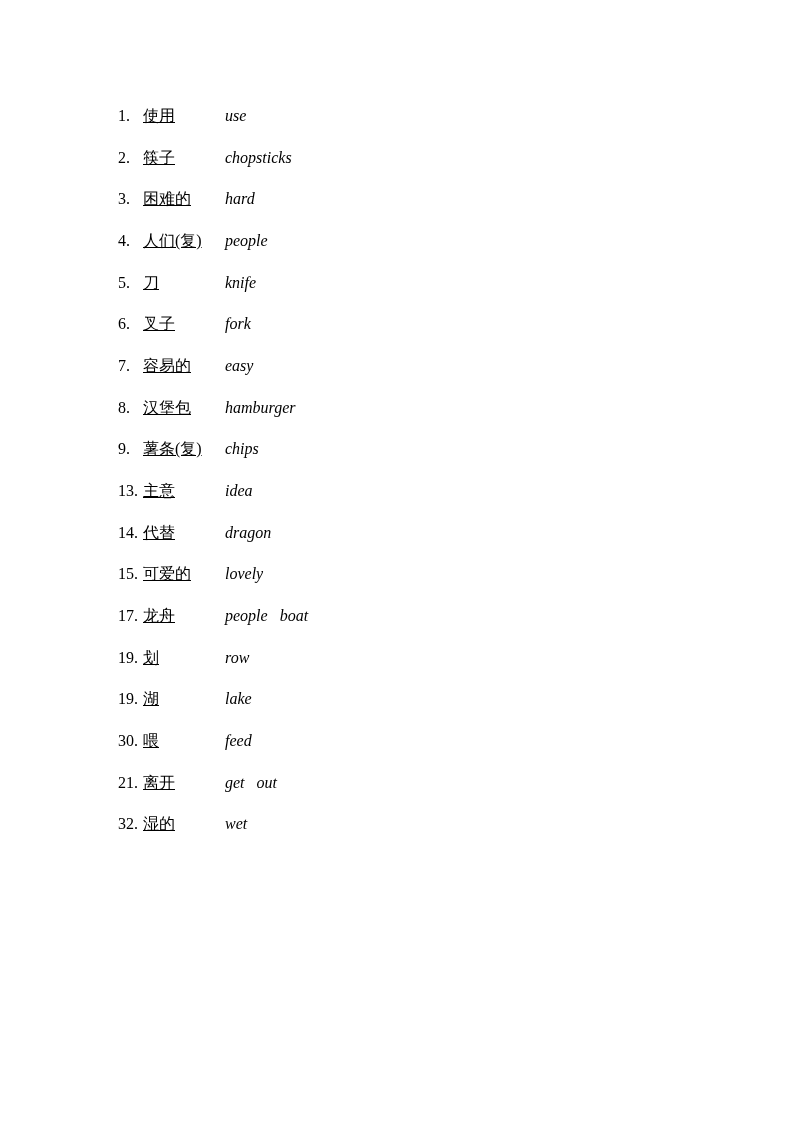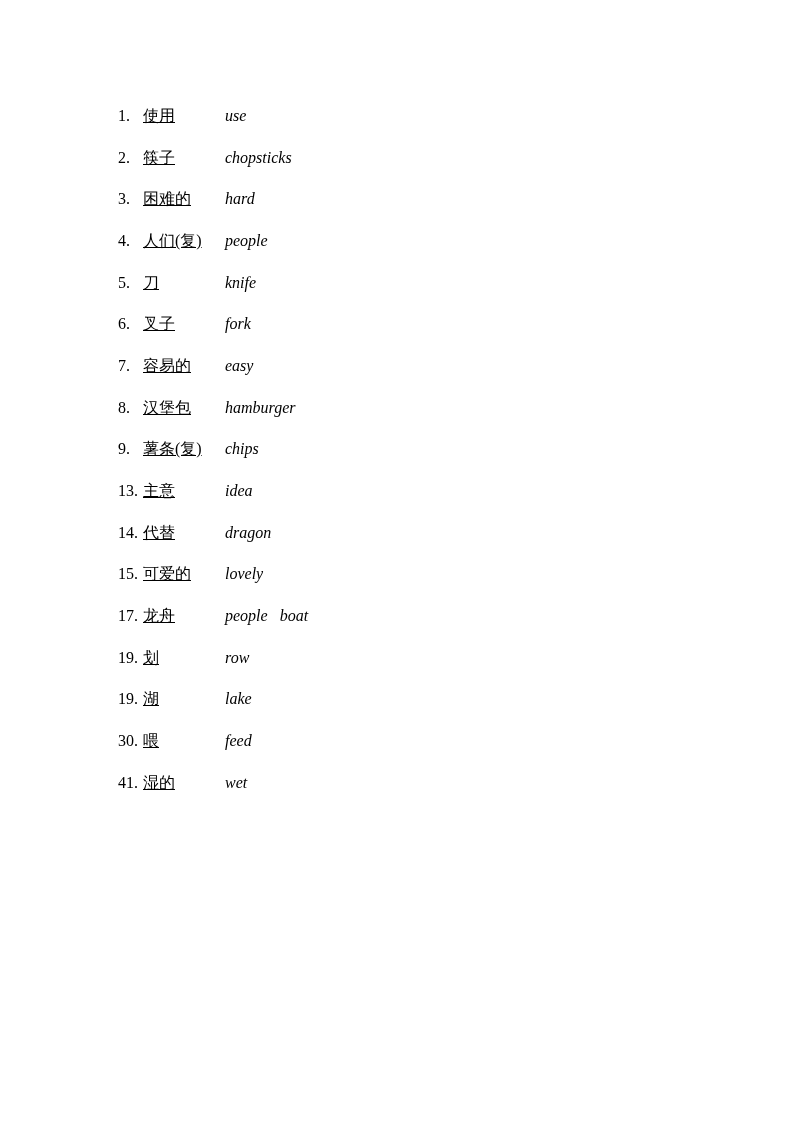--- a/index.html
+++ b/index.html
@@ -148,20 +148,25 @@
     <span class="cn">湖</span>
     <span class="en">lake</span>
   </li>
 
   <li class="row">
     <span class="num">30.</span>
     <span class="cn">喂</span>
     <span class="en">feed</span>
   </li>
 
+  <li class="row">
+    <span class="num">21.</span>
+    <span class="cn">离开</span>
+    <span class="en">get   out</span>
+  </li>
 
   <li class="row">
-    <span class="num">41.</span>
+    <span class="num">32.</span>
     <span class="cn">湿的</span>
     <span class="en">wet</span>
   </li>
 </ol>
 </div>
 
 </body></html>

